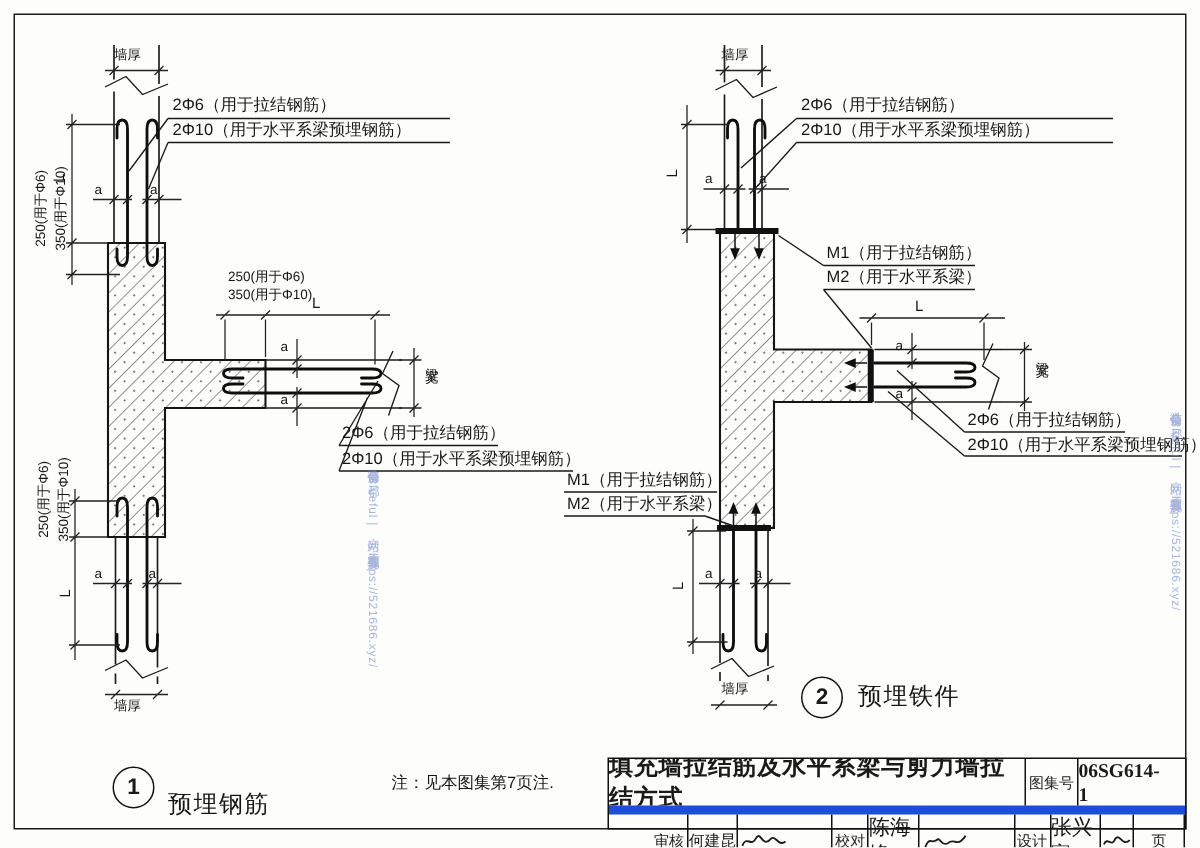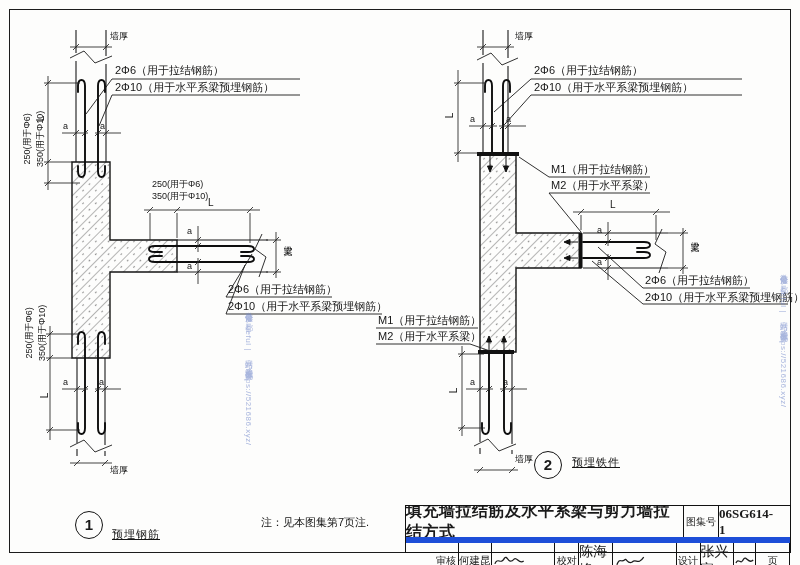--- a/index.html
+++ b/index.html
@@ -2,22 +2,22 @@
 <html><head>
 <meta charset="utf-8">
 <style>
   html,body{margin:0;padding:0;background:#fff;}
   #page{position:relative;width:800px;height:565px;background:#fdfdfc;overflow:hidden;
         font-family:"Liberation Sans",sans-serif;color:#1a1a1a;}
   .border-frame{position:absolute;left:9px;top:9px;width:780px;height:542px;
         border:1.6px solid #1c1c1c;}
   svg.linework{position:absolute;left:0;top:0;pointer-events:none;}
   .lbl{position:absolute;white-space:nowrap;color:#161616;line-height:1.1;}
-  .f9{font-size:9px;} .f10{font-size:10px;} .f11{font-size:11px;} .f15{font-size:11px;letter-spacing:1px;text-decoration:underline;}
-  .ctr{text-align:center;margin-left:28px;}
+  .f9{font-size:9px;} .f10{font-size:10px;} .f11{font-size:11px;} .f15{font-size:16px;letter-spacing:1px;}
+  .ctr{}
   .rot{transform:rotate(-90deg);transform-origin:center;text-align:center;}
   .vert{writing-mode:vertical-rl;letter-spacing:1px;}
   .cap-circle{position:absolute;width:26px;height:26px;border:1.7px solid #141414;border-radius:50%;
         text-align:center;line-height:25px;font-size:15px;font-weight:bold;background:transparent;}
   .watermark{position:absolute;writing-mode:vertical-rl;font-size:8px;letter-spacing:.5px;
         color:rgba(112,134,201,.68);overflow:hidden;}
   
   #tblock{position:absolute;left:405px;top:505px;width:386px;height:48px;
         border:1.4px solid #111;box-sizing:border-box;display:flex;flex-direction:column;}
   #tblock .row1{display:flex;height:31px;border-bottom:6px solid #1d4ed8;}

